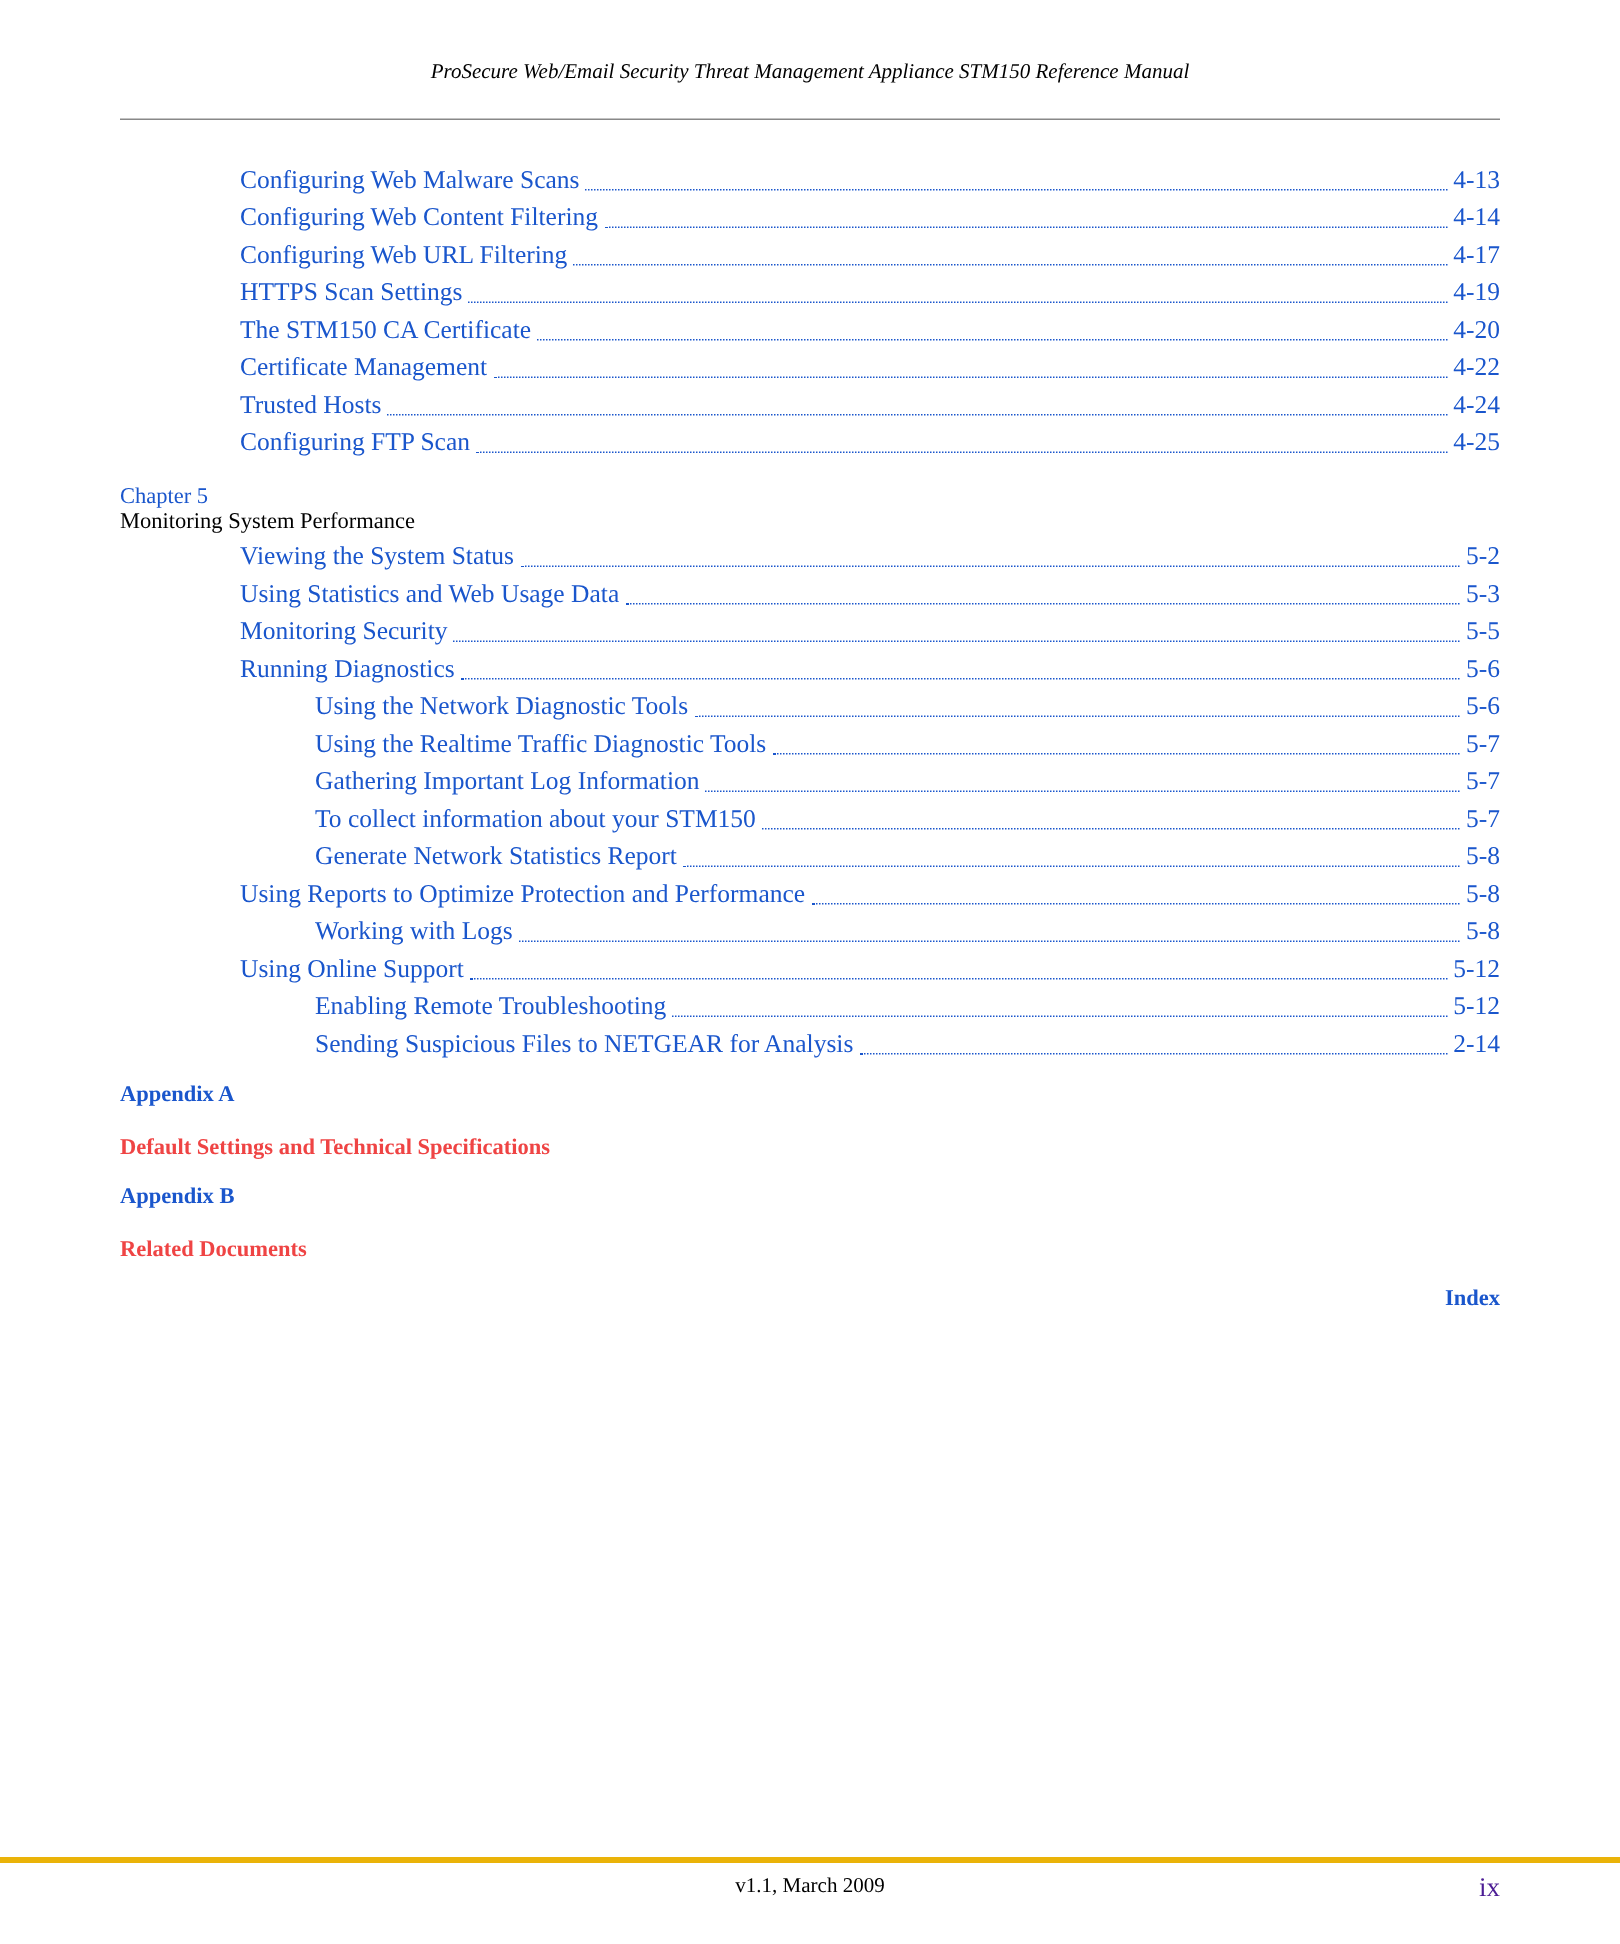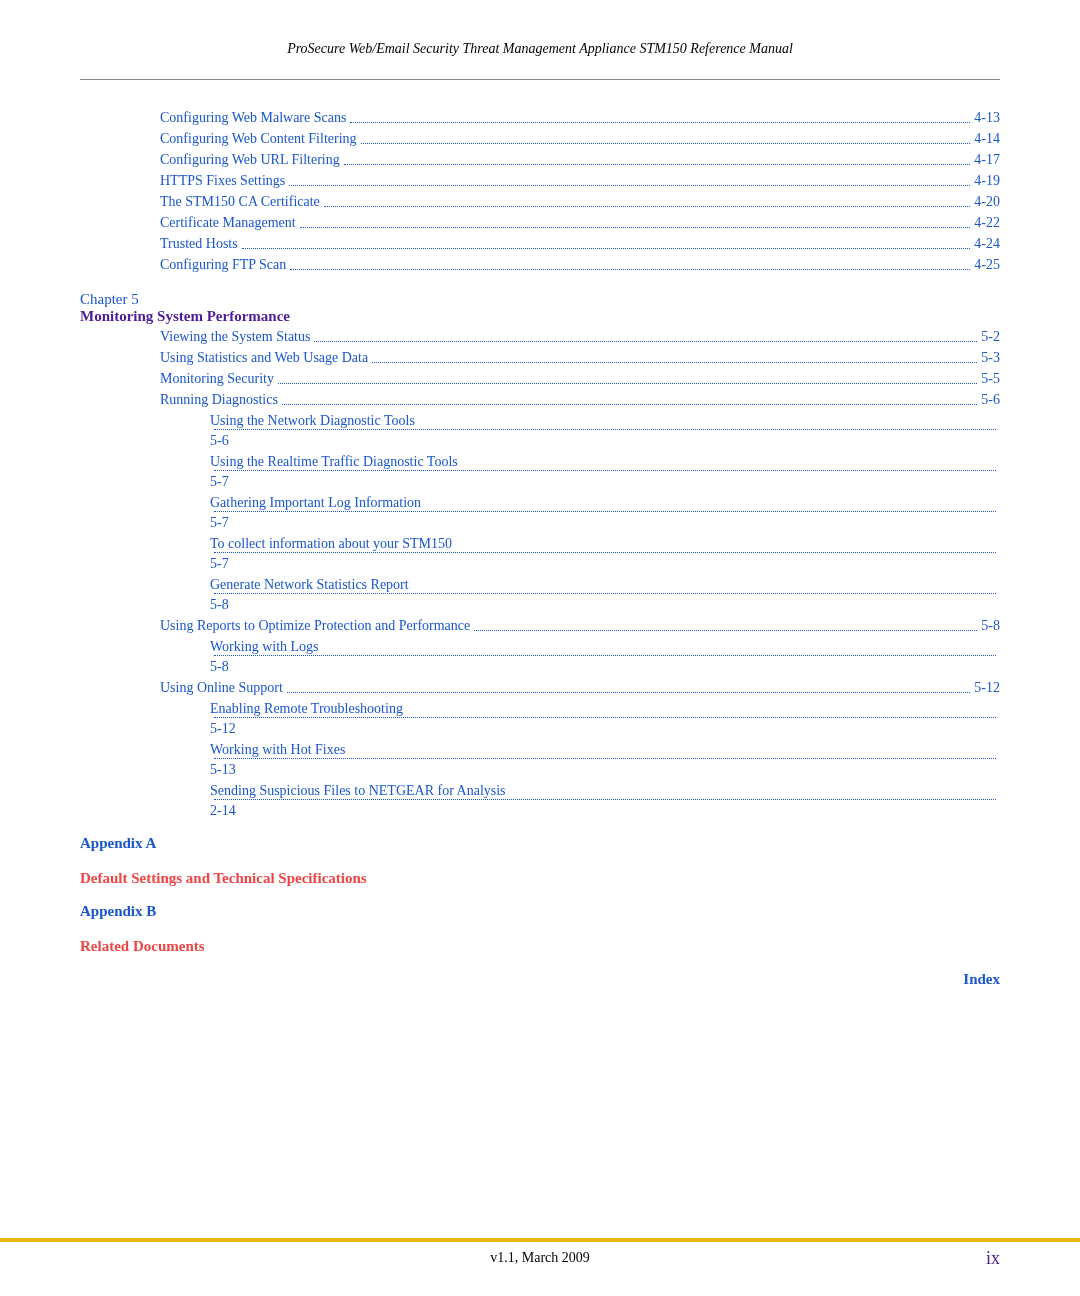--- a/index.html
+++ b/index.html
@@ -49,46 +49,46 @@
       right: 80px;
       font-size: 18px;
       color: #4c1d95;
       text-align: center;
     }
     .toc-entry {
       display: flex;
       justify-content: flex-end;
       margin-bottom: 5px;
       color: #1a56cc;
-      font-size: 14px;
+      font-size: 17px;
     }
     .toc-entry .dots {
       flex: 1;
       border-bottom: 1px dotted #1a56cc;
       margin: 0 4px;
       margin-bottom: 3px;
     }
     .toc-entry .page-num {
       color: #1a56cc;
       white-space: nowrap;
     }
     .indent-1 { padding-left: 80px; }
-    .indent-2 { padding-left: 130px; flex-direction: column; }
+    .indent-2 { padding-left: 130px; }
     .chapter-heading {
       margin-top: 18px;
       margin-bottom: 4px;
     }
     .chapter-label {
       font-weight: normal;
       color: #1a56cc;
       font-size: 15px;
     }
     .chapter-title {
-      font-weight: bold;
-      color: #4c1d95;
+      font-weight: normal;
+      color: #000000;
       font-size: 15px;
     }
     .appendix-heading {
       margin-top: 16px;
       margin-bottom: 2px;
     }
     .appendix-label {
       font-weight: bold;
       color: #1a56cc;
       font-size: 15px;
@@ -131,21 +131,21 @@
         <span>Configuring Web Content Filtering</span>
         <span class="dots"></span>
         <span class="page-num">4-14</span>
       </div>
       <div class="toc-entry">
         <span>Configuring Web URL Filtering</span>
         <span class="dots"></span>
         <span class="page-num">4-17</span>
       </div>
       <div class="toc-entry">
-        <span>HTTPS Fixes Settings</span>
+        <span>HTTPS Scan Settings</span>
         <span class="dots"></span>
         <span class="page-num">4-19</span>
       </div>
       <div class="toc-entry">
         <span>The STM150 CA Certificate</span>
         <span class="dots"></span>
         <span class="page-num">4-20</span>
       </div>
       <div class="toc-entry">
         <span>Certificate Management</span>
@@ -229,25 +229,20 @@
         <span>Using Online Support</span>
         <span class="dots"></span>
         <span class="page-num">5-12</span>
       </div>
       <div class="toc-entry indent-2">
         <span>Enabling Remote Troubleshooting</span>
         <span class="dots"></span>
         <span class="page-num">5-12</span>
       </div>
       <div class="toc-entry indent-2">
-        <span>Working with Hot Fixes</span>
-        <span class="dots"></span>
-        <span class="page-num">5-13</span>
-      </div>
-      <div class="toc-entry indent-2">
         <span>Sending Suspicious Files to NETGEAR for Analysis</span>
         <span class="dots"></span>
         <span class="page-num">2-14</span>
       </div>
     </div>
 
   <div class="appendix-heading">
     <div class="appendix-label">Appendix A</div>
     <div class="appendix-title">Default Settings and Technical Specifications</div>
   </div>

